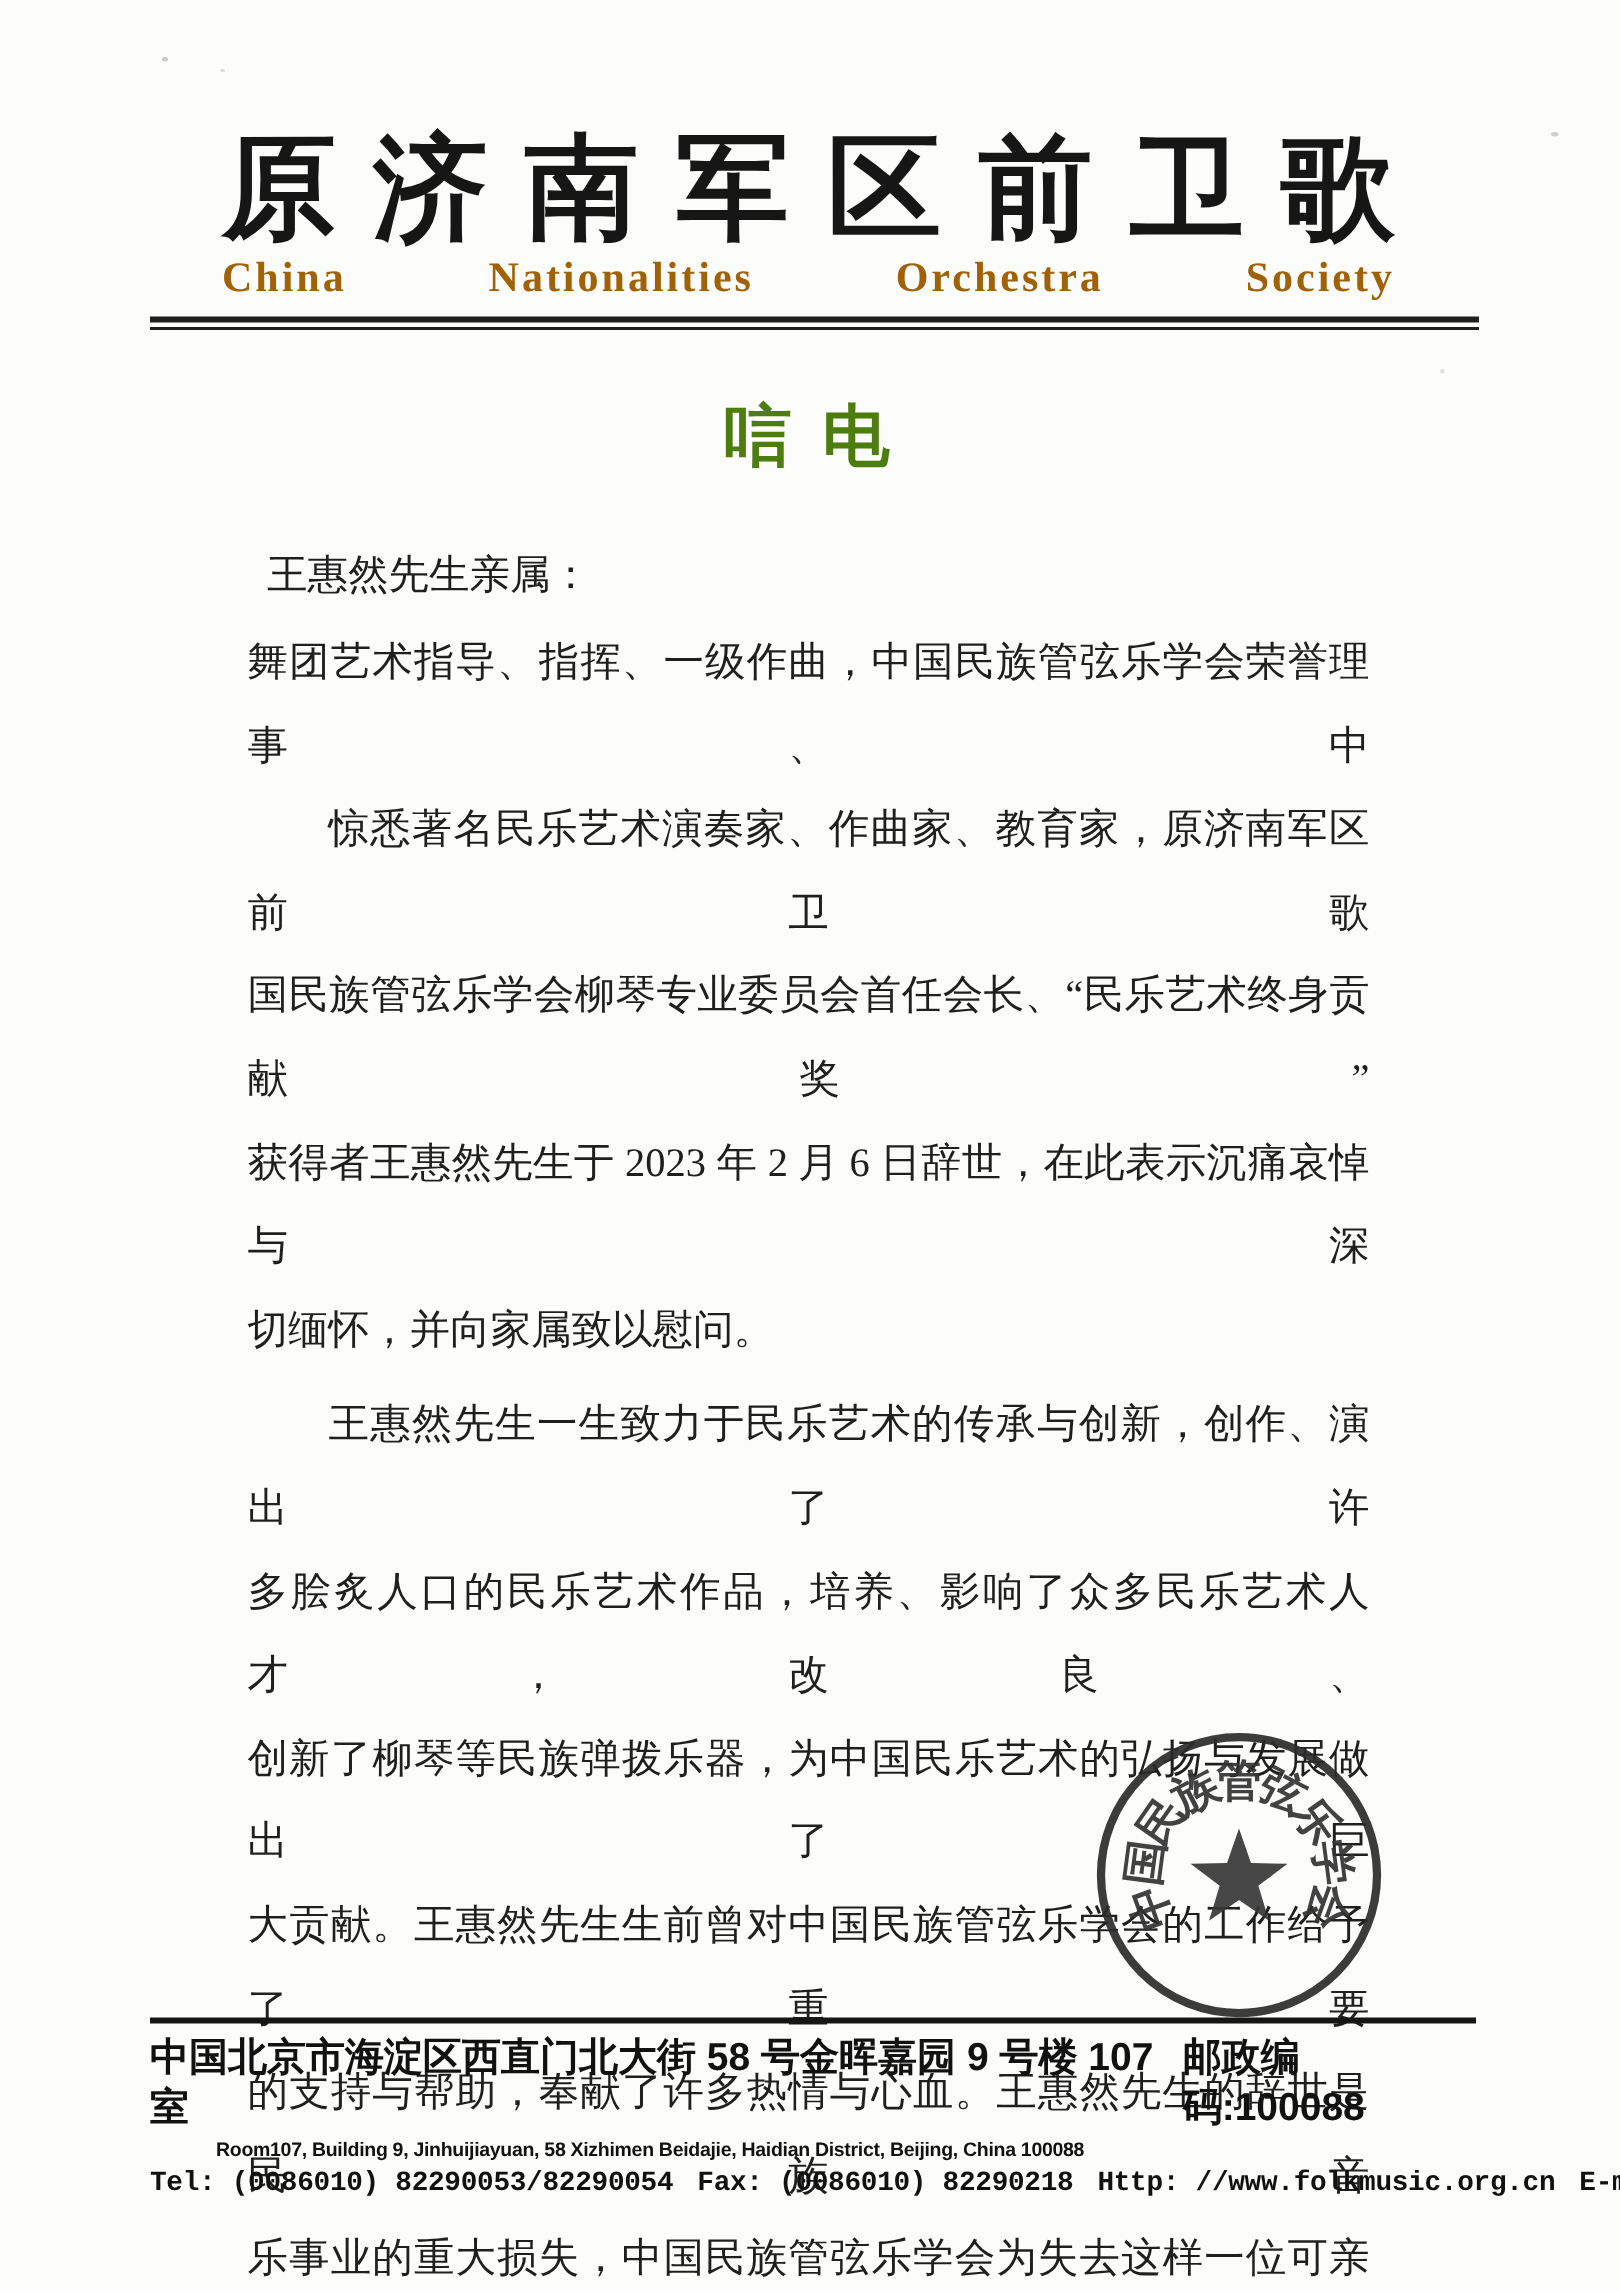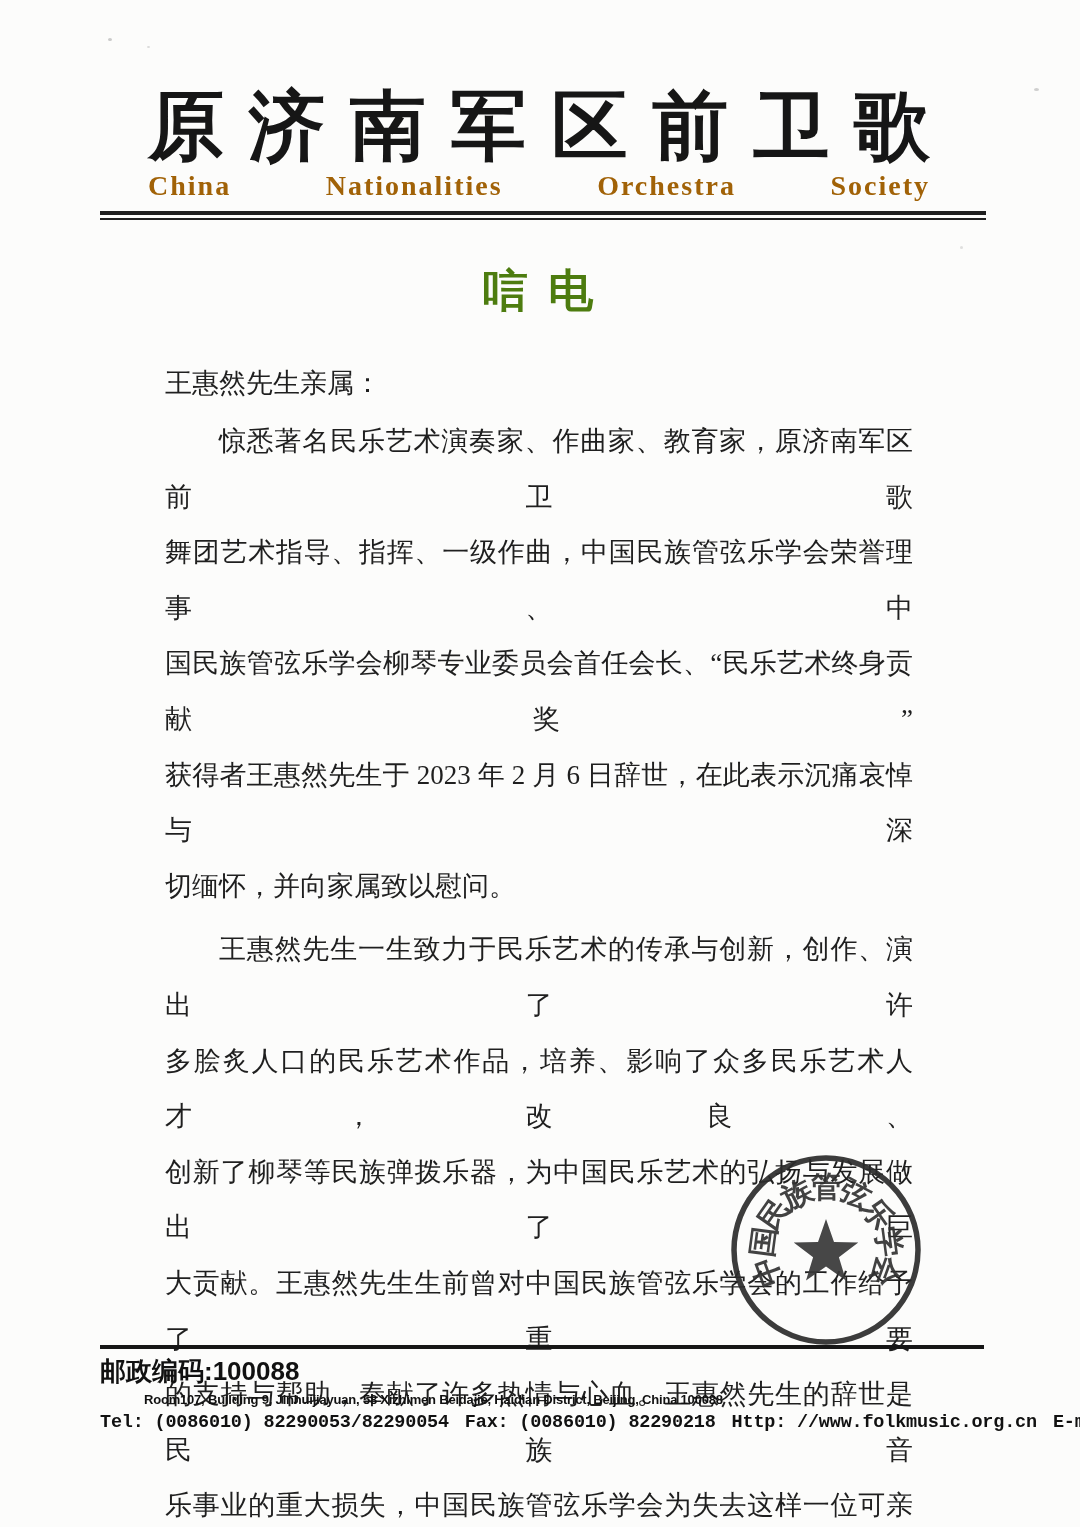--- a/index.html
+++ b/index.html
@@ -59,20 +59,21 @@
   
   .body-text{
     margin:40px 0 0 165px;
     width:748px;
     font-size:27px;
     color:#1f1f1f;
   }
   .salutation{
     line-height:55px;
     margin-bottom:3px;
+    margin-left:13px;
   }
   .para{margin:0 0 8px 0;}
   .line{
     line-height:55.6px;
     text-align:justify;
     text-align-last:justify;
   }
   .line.first{text-indent:2em;}
   .line.last{text-align-last:left;}
   
@@ -153,22 +154,22 @@
   <div class="letterhead-cn">原济南军区前卫歌</div>
   <div class="letterhead-en">China Nationalities Orchestra Society</div>
   <div class="head-rule"></div>
 
   <div class="doc-title">唁 电</div>
 
   <div class="body-text">
     <div class="salutation">王惠然先生亲属：</div>
     <div>
         <div class="para">
+          <div class="line">舞团艺术指导、指挥、一级作曲，中国民族管弦乐学会荣誉理事、中</div>
           <div class="line first">惊悉著名民乐艺术演奏家、作曲家、教育家，原济南军区前卫歌</div>
-          <div class="line">舞团艺术指导、指挥、一级作曲，中国民族管弦乐学会荣誉理事、中</div>
           <div class="line">国民族管弦乐学会柳琴专业委员会首任会长、“民乐艺术终身贡献奖”</div>
           <div class="line">获得者王惠然先生于 2023 年 2 月 6 日辞世，在此表示沉痛哀悼与深</div>
           <div class="line last">切缅怀，并向家属致以慰问。</div>
         </div>
         <div class="para">
           <div class="line first">王惠然先生一生致力于民乐艺术的传承与创新，创作、演出了许</div>
           <div class="line">多脍炙人口的民乐艺术作品，培养、影响了众多民乐艺术人才，改良、</div>
           <div class="line">创新了柳琴等民族弹拨乐器，为中国民乐艺术的弘扬与发展做出了巨</div>
           <div class="line">大贡献。王惠然先生生前曾对中国民族管弦乐学会的工作给予了重要</div>
           <div class="line">的支持与帮助，奉献了许多热情与心血。王惠然先生的辞世是民族音</div>
@@ -190,20 +191,21 @@
         <text x="134.1" y="59.1" transform="rotate(27.5 134.1 49.1)" class="seal-char">弦</text>
         <text x="156.6" y="78.9" transform="rotate(55.0 156.6 68.9)" class="seal-char">乐</text>
         <text x="167.5" y="106.8" transform="rotate(82.5 167.5 96.8)" class="seal-char">学</text>
         <text x="164.2" y="136.5" transform="rotate(110.0 164.2 126.5)" class="seal-char">会</text>
       </g>
   </svg>
 
   <div class="footer">
     <div class="footer-rule"></div>
     <div class="footer-cn">
+      <span>中国北京市海淀区西直门北大街 58 号金晖嘉园 9 号楼 107 室</span>
       <span>邮政编码:100088</span>
     </div>
     <div class="footer-en">Room107, Building 9, Jinhuijiayuan, 58 Xizhimen Beidajie, Haidian District, Beijing, China 100088</div>
     <div class="footer-contact">
         <span>Tel: (0086010) 82290053/82290054</span>
         <span>Fax: (0086010) 82290218</span>
         <span>Http: //www.folkmusic.org.cn</span>
         <span>E-mail: info@folkmusic.org.cn</span>
       </div>
   </div>

